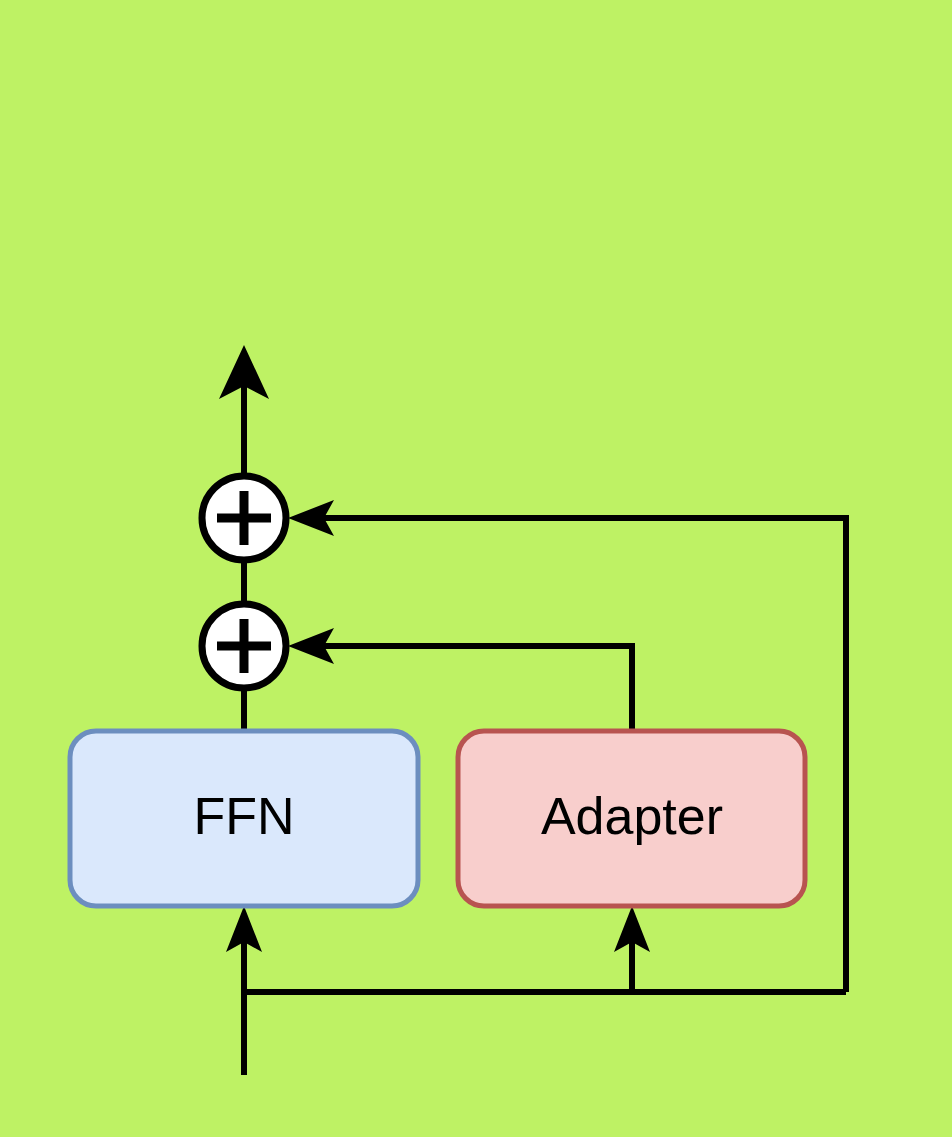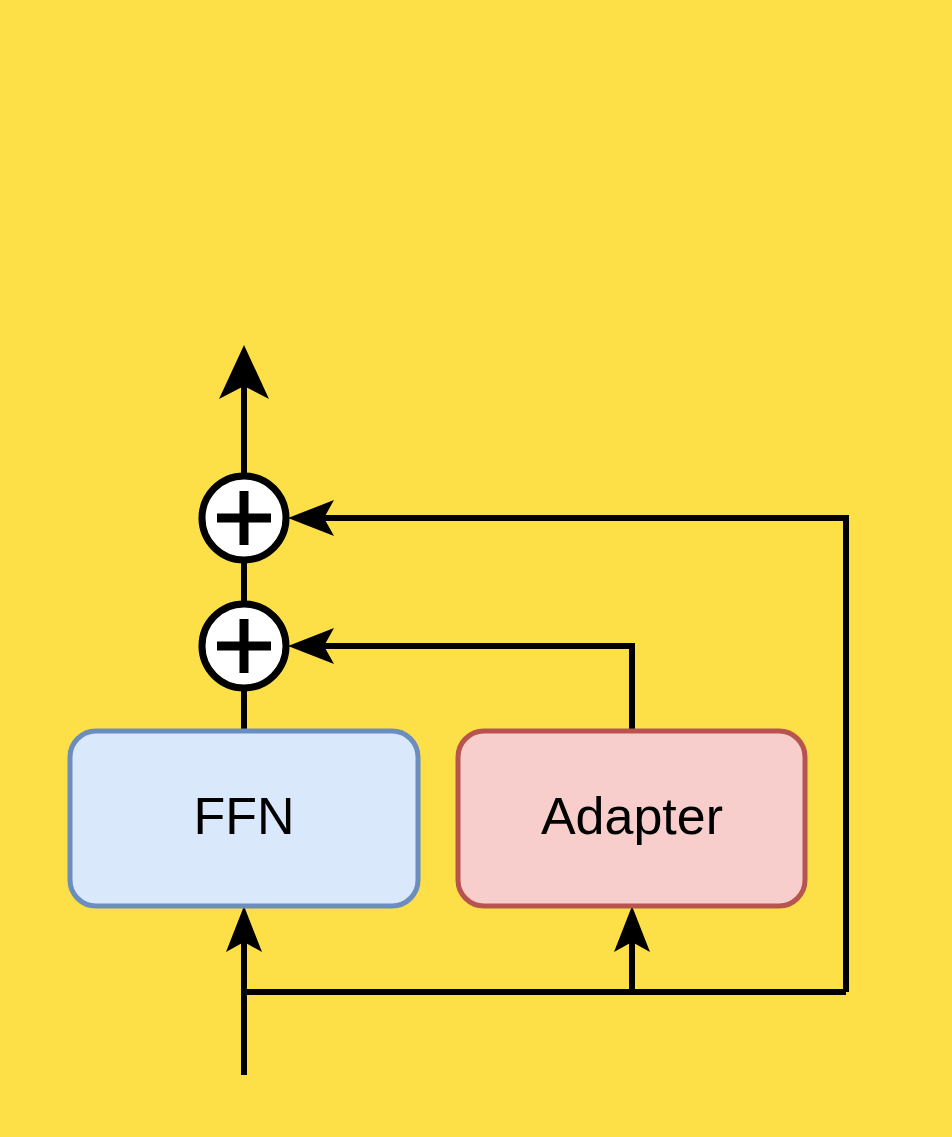--- a/index.html
+++ b/index.html
@@ -7,21 +7,21 @@
     padding: 0;
     background: #ffffff;
   }
   body {
     font-family: "Liberation Sans", sans-serif;
   }
   #diagram-canvas {
     position: relative;
     width: 952px;
     height: 1137px;
-    background: #fde047;
+    background: #bef264;
     overflow: hidden;
   }
   #diagram-svg {
     display: block;
     width: 952px;
     height: 1137px;
   }
   .node-label {
     font-family: "Liberation Sans", sans-serif;
     font-size: 52px;

